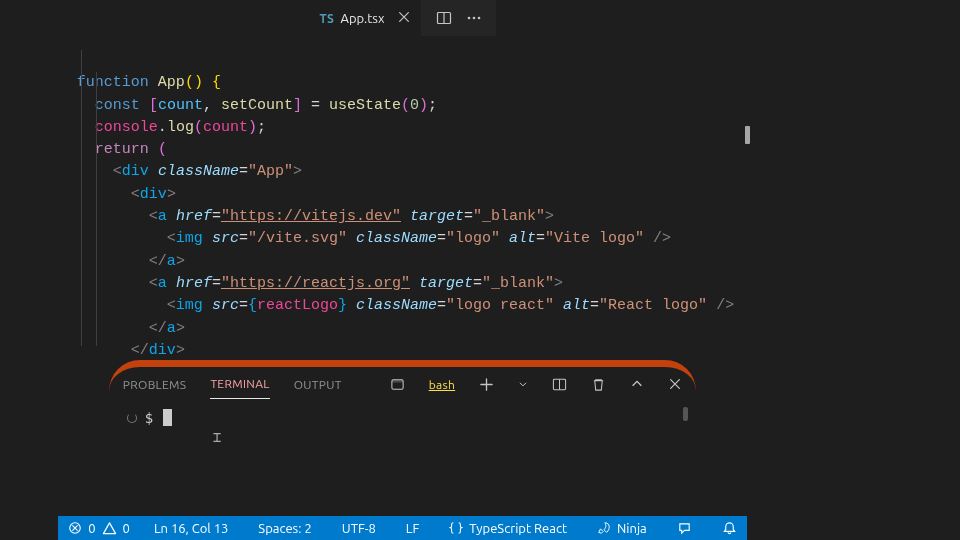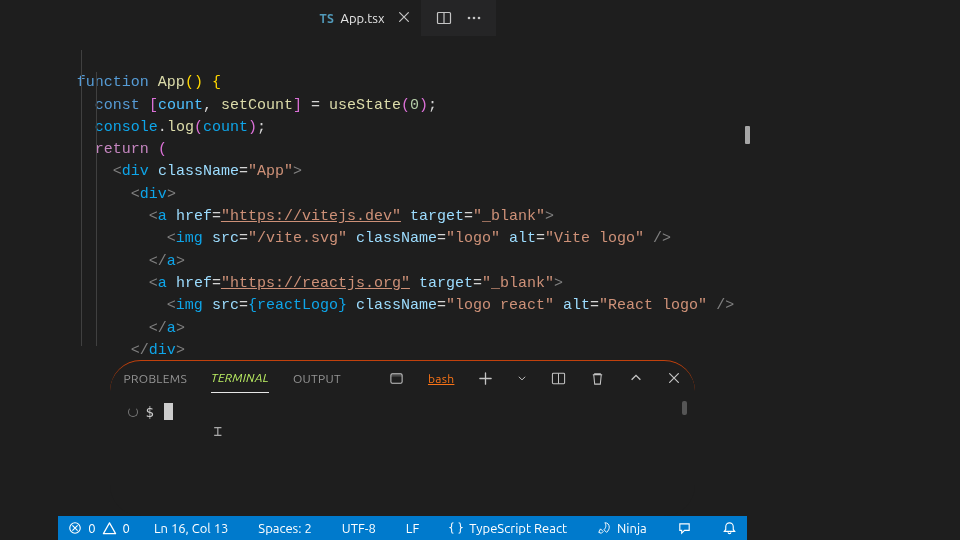--- a/index.html
+++ b/index.html
@@ -22,38 +22,38 @@
   .fold0 { position: absolute; left: 28px; top: 14px; bottom: 14px; width: 1px; background: #404040; }
   .fold1 { position: absolute; left: 43px; top: 36px; bottom: 14px; width: 1px; background: #404040; }
   .minimap { position: absolute; right: 0; top: 0; width: 18px; bottom: 0; }
   .minimap .slice { position: absolute; right: 2px; width: 5px; height: 18px; background: #a6a6a6; border-radius: 1px; }
 
   
   .k-blue   { color: #569cd6; }
   .k-purple { color: #c586c0; }
   .k-func   { color: #dcdcaa; }
   .k-const  { color: #4fc1ff; }
-  .k-var    { color: #0ea5e9; }
+  .k-var    { color: #ec4899; }
   .k-num    { color: #b5cea8; }
   .k-tag    { color: #0ea5e9; }
   .k-punc   { color: #808080; }
-  .k-attr   { color: #9cdcfe; }
+  .k-attr   { color: #9cdcfe; font-style: italic; }
   .k-str    { color: #ce9178; }
   .k-strlnk { color: #ce9178; text-decoration: underline; text-decoration-color: #ce9178; }
   .k-brace  { color: #ffd700; }
   .k-brace2 { color: #da70d6; }
   .k-txt    { color: #d4d4d4; }
 
   
-  .panel { height: 156px; background: #1e1e1e; border-top: 1px solid #c2410c; display: flex; flex-direction: column; border-radius: 31px; }
+  .panel { height: 156px; background: #1e1e1e; border-top: 7px solid #c2410c; display: flex; flex-direction: column; border-radius: 31px; }
   .panel-tabs { display: flex; align-items: center; height: 34px; padding: 0 14px; gap: 24px; font-size: 12px; color: #969696; letter-spacing: 0.3px; }
   .panel-tab { cursor: pointer; padding: 8px 0; }
-  .panel-tab.active { color: #bef264; border-bottom: 1px solid #e7e7e7; font-style: italic; }
+  .panel-tab.active { color: #fca5a5; border-bottom: 1px solid #e7e7e7; }
   .panel-tabs .spacer { flex: 1; }
-  .panel-actions { display: flex; align-items: center; gap: 24px; color: #f97316; text-decoration: underline; }
+  .panel-actions { display: flex; align-items: center; gap: 24px; color: #fde047; text-decoration: underline; }
   .panel-actions .label { font-size: 12px; }
   .panel-actions .icon { cursor: pointer; }
   .panel-body { flex: 1; padding: 8px 18px; font-family: "Menlo","Consolas",monospace; font-size: 14px; position: relative; }
   .term-line { display: flex; align-items: center; gap: 8px; color: #cccccc; }
   .spinner { width: 10px; height: 10px; border: 1px solid #777; border-top-color: transparent; border-radius: 50%; }
   .term-cursor { display: inline-block; width: 9px; height: 17px; background: #cccccc; margin-left: 2px; vertical-align: -2px; }
   .ibeam { position: absolute; left: 104px; top: 28px; color: #aaaaaa; font-size: 14px; }
   .panel-scroll { position: absolute; right: 8px; top: 6px; width: 5px; height: 14px; background: #555; border-radius: 2px; }
 
   

